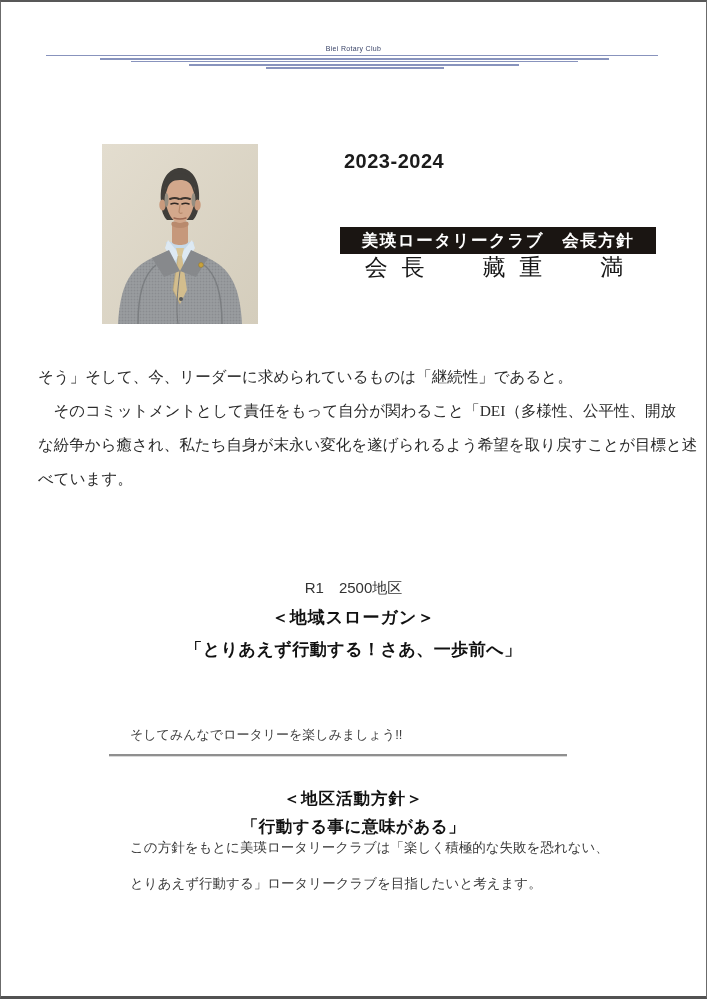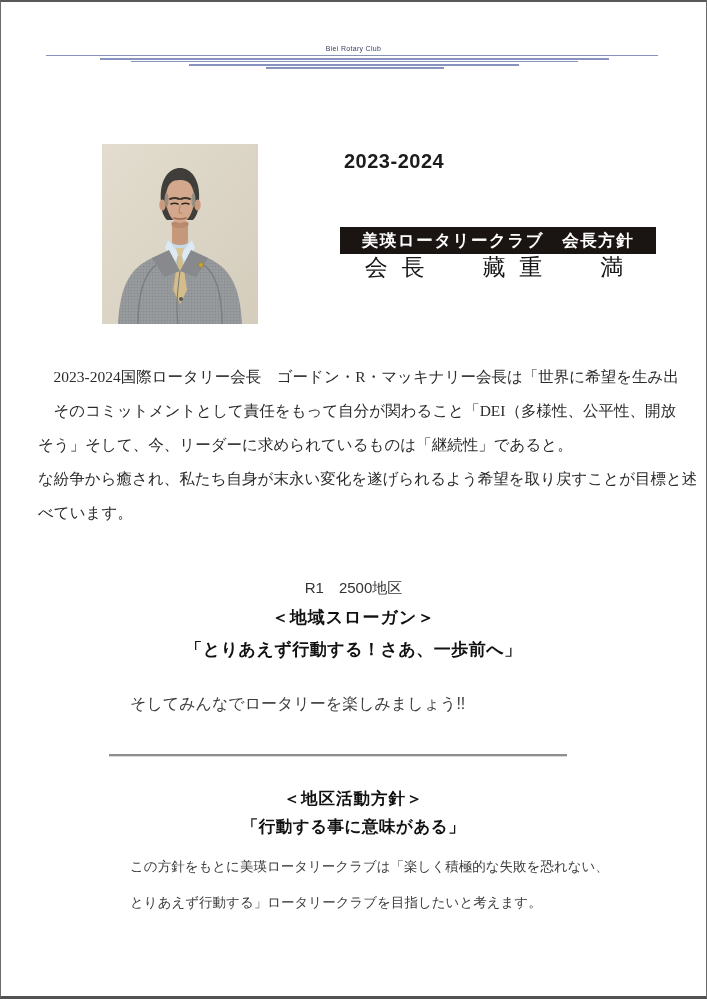--- a/index.html
+++ b/index.html
@@ -51,33 +51,33 @@
     position:absolute;left:37px;top:358px;
     font-size:15.5px;line-height:34px;
     white-space:nowrap;color:#2b2b2b;
   }
   
   .center-line{position:absolute;left:0;right:0;text-align:center;white-space:nowrap;}
   .district-no{top:577px;font-family:"Liberation Sans","DejaVu Sans",sans-serif;font-size:15px;color:#333;}
   .slogan-head{top:604px;font-size:17px;font-weight:bold;color:#111;letter-spacing:1px;}
   .slogan-txt{top:636px;font-size:17px;font-weight:bold;color:#111;letter-spacing:.5px;}
   .invite{
-    position:absolute;left:129px;top:692px;
+    position:absolute;left:129px;top:724px;
     font-family:"Liberation Sans","DejaVu Sans",sans-serif;
-    font-size:16px;color:#3c3c3c;white-space:nowrap;
+    font-size:13px;color:#3c3c3c;white-space:nowrap;
   }
   .divider{
     position:absolute;left:108px;top:752px;width:458px;height:2px;
     background:#8f8f8f;border-bottom:1px solid #d9d9d9;
   }
   .policy-head{top:786px;font-size:16.5px;font-weight:bold;color:#111;letter-spacing:1px;}
   .policy-slogan{top:814px;font-size:16.5px;font-weight:bold;color:#111;letter-spacing:.5px;}
   .policy-body{
-    position:absolute;left:129px;top:848px;
-    font-family:Liberation Mono, monospace;
+    position:absolute;left:129px;top:828px;
+    font-family:Liberation Serif, serif;
     font-size:13.5px;line-height:36px;color:#3c3c3c;white-space:nowrap;
   }
 </style>
 </head>
 <body>
 
 <div class="page">
 
   <div class="hdr-club">Biei Rotary Club</div>
   <div class="hdr-rule r1"></div>
@@ -141,23 +141,22 @@
 
       <circle cx="99" cy="121" r="2.4" fill="#c9a23c" stroke="#93741f" stroke-width="0.5"></circle>
     </svg>
   </div>
 
   <div class="year">2023-2024</div>
   <div class="banner">美瑛ロータリークラブ　会長方針</div>
   <div class="president">会 長　　藏 重　　満</div>
 
   <div class="intro">
-    <div>　2023-2024国際ロータリー会長　ゴードン・R・マッキナリー会長は「世界に希望を生み出</div>
+    <div>そう」そして、今、リーダーに求められているものは「継続性」であると。</div>
     <div>　そのコミットメントとして責任をもって自分が関わること「DEI（多様性、公平性、開放</div>
-    <div>そう」そして、今、リーダーに求められているものは「継続性」であると。</div>
     <div>な紛争から癒され、私たち自身が末永い変化を遂げられるよう希望を取り戻すことが目標と述</div>
     <div>べています。</div>
   </div>
 
   <div class="center-line district-no">R1　2500地区</div>
   <div class="center-line slogan-head">＜地域スローガン＞</div>
   <div class="center-line slogan-txt">「とりあえず行動する！さあ、一歩前へ」</div>
   <div class="invite">そしてみんなでロータリーを楽しみましょう!!</div>
 
   <div class="divider"></div>

